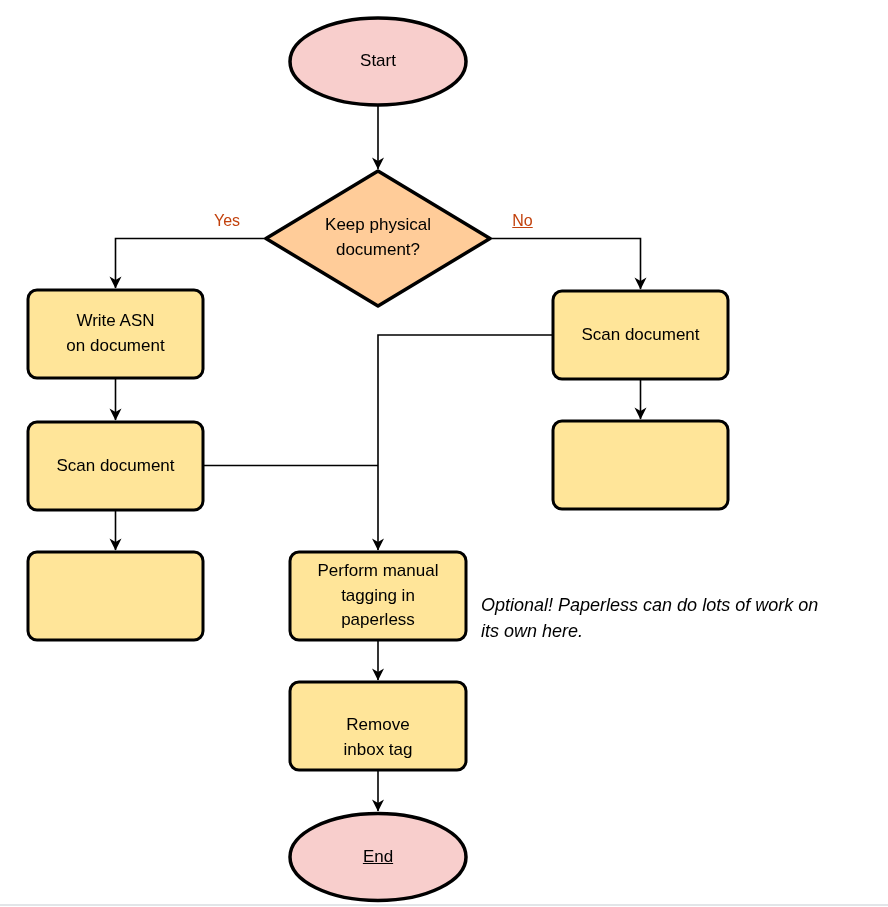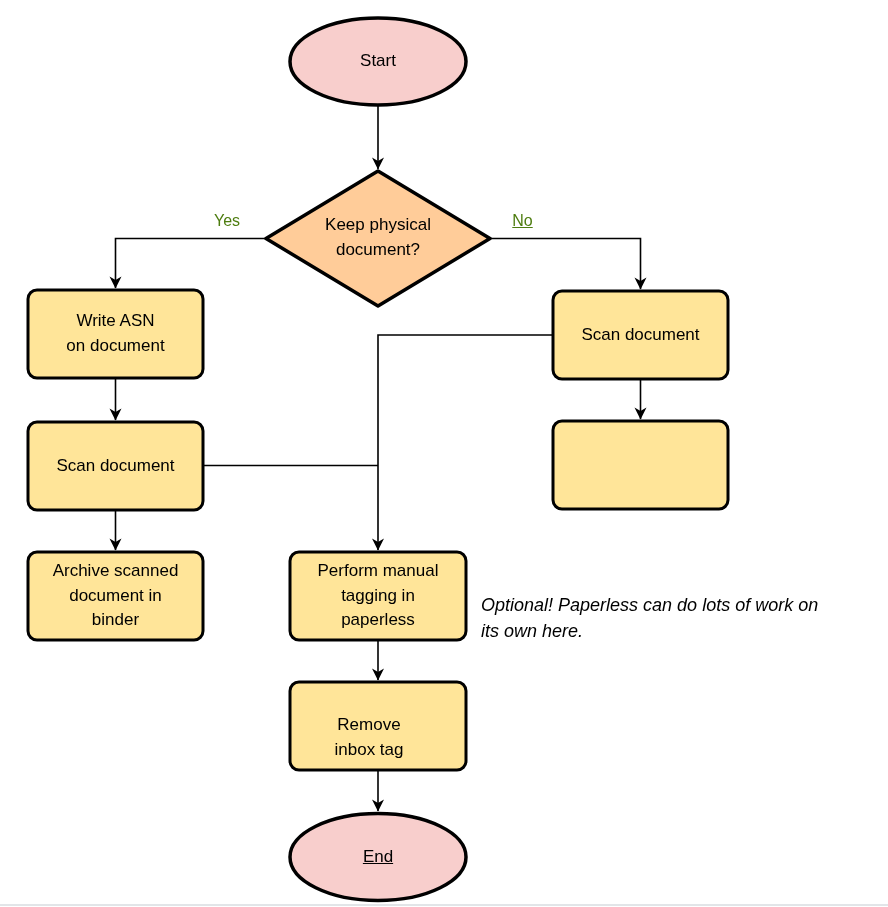--- a/index.html
+++ b/index.html
@@ -31,21 +31,21 @@
     line-height: 1.45;
     color: #000000;
     pointer-events: none;
   }
   .edge-label {
     position: absolute;
     display: flex;
     align-items: center;
     justify-content: center;
     font-size: 16px;
-    color: #4d7c0f;
+    color: #c2410c;
   }
   .side-note {
     position: absolute;
     left: 481px;
     top: 592px;
     width: 412px;
     font-size: 18px;
     font-style: italic;
     line-height: 26px;
     white-space: pre-line;
@@ -101,32 +101,29 @@
   <div class="node-label" style="left:290px; top:17px; width:176px; height:88px;">Start</div>
 
   <div class="node-label" style="left:276px; top:188px; width:204px; height:100px;">Keep physical
 document?</div>
 
   <div class="node-label" style="left:28px; top:290px; width:175px; height:88px;">Write ASN
 on document</div>
 
   <div class="node-label" style="left:28px; top:422px; width:175px; height:88px;">Scan document</div>
 
-  <div class="node-label" style="left:28px; top:552px; width:175px; height:88px;">Archive scanned
-document in
-binder</div>
 
   <div class="node-label" style="left:553px; top:291px; width:175px; height:88px;">Scan document</div>
 
 
   <div class="node-label" style="left:290px; top:552px; width:176px; height:88px;">Perform manual
 tagging in
 paperless</div>
 
-  <div class="node-label" style="left:281px; top:682px; width:176px; height:112px;">Remove
+  <div class="node-label" style="left:290px; top:682px; width:176px; height:112px;">Remove
 inbox tag</div>
 
   <div class="node-label" style="left:290px; top:813px; width:176px; height:88px;text-decoration:underline;">End</div>
 
   <div class="edge-label" style="left:197px; top:209px; width:60px; height:24px;">Yes</div>
 
   <div class="edge-label" style="left:495px; top:209px; width:55px; height:24px;text-decoration:underline;">No</div>
 
   <div class="side-note">Optional! Paperless can do lots of work on
 its own here.</div>

